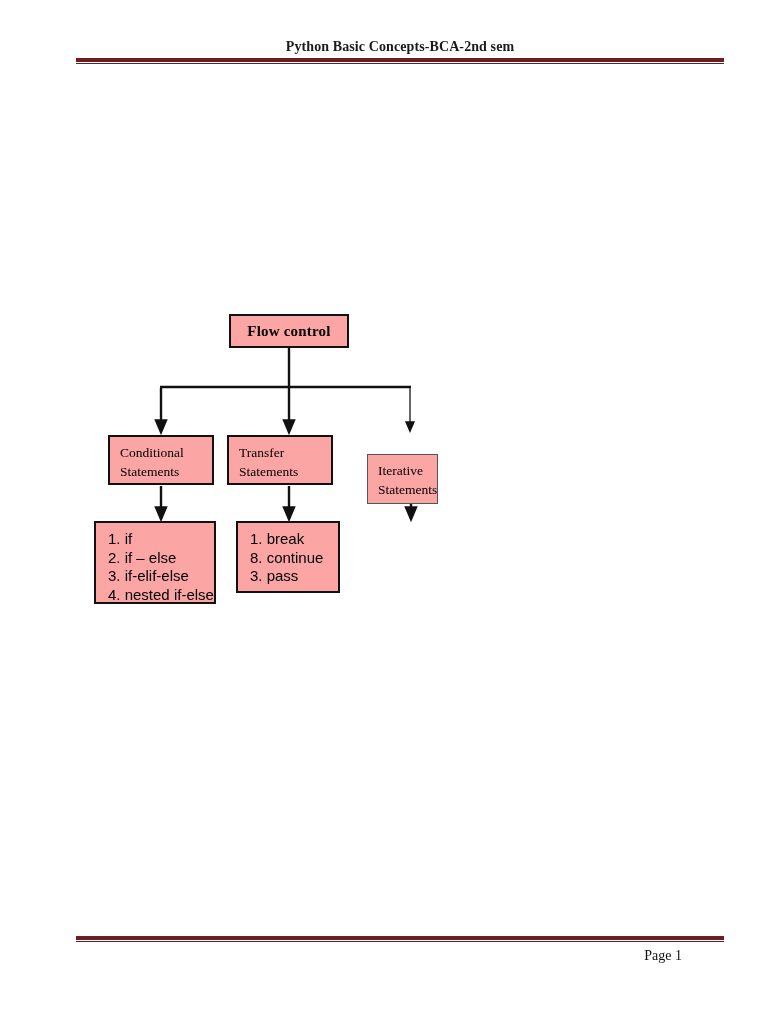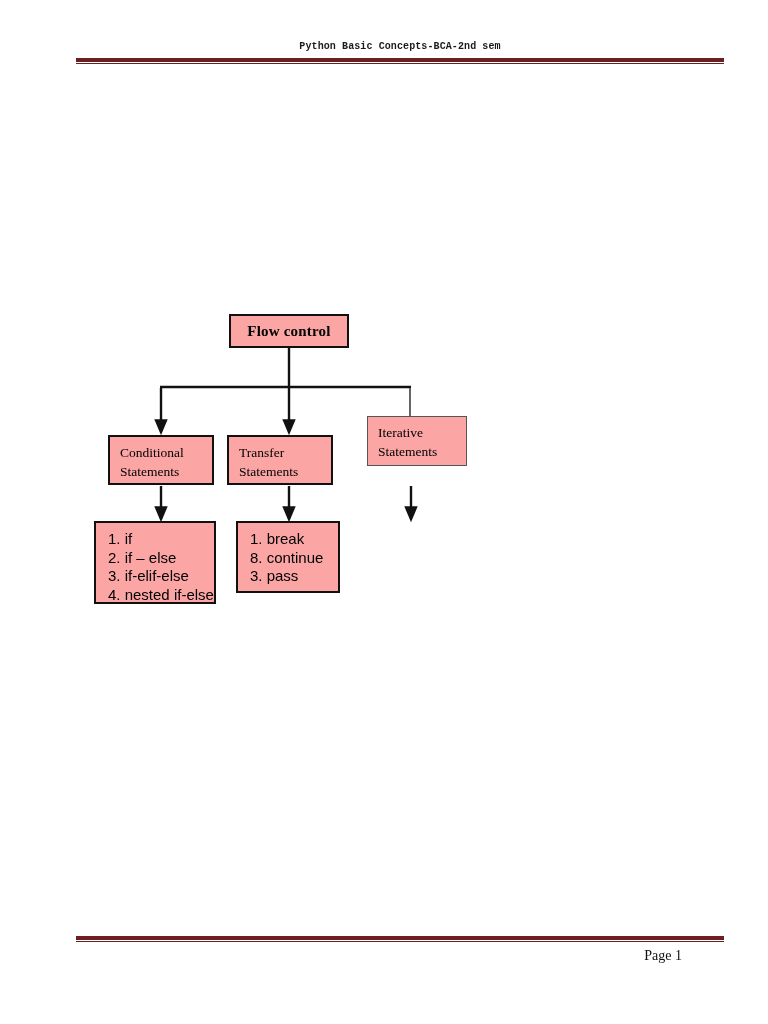--- a/index.html
+++ b/index.html
@@ -18,22 +18,22 @@
 
   
   .page-header {
     position: absolute;
     left: 76px;
     top: 40px;
     width: 648px;
     height: 28px;
   }
   .page-header .header-title {
-    font-family: Liberation Mono, monospace;
-    font-size: 10px;
+    font-family: Liberation Serif, serif;
+    font-size: 14px;
     font-weight: 700;
     letter-spacing: 0.1px;
     text-align: center;
     color: #1a1a1a;
     line-height: 14px;
   }
   .page-header .header-rule {
     position: absolute;
     left: 0;
     top: 18px;
@@ -132,21 +132,21 @@
   .node-cat {
     height: 50px;
     padding: 6px 4px 0 10px;
   }
   .node-cat .node-label {
     font-size: 13.5px;
     line-height: 18px;
   }
   .node-cat-conditional { left: 108px; top: 435px; width: 106px; }
   .node-cat-transfer    { left: 227px; top: 435px; width: 106px; }
-  .node-cat-iterative   { left: 367px; top: 416px; width: 100px;  border-color: #555; border-width: 1px; }
+  .node-cat-iterative   { left: 367px; top: 454px; width: 71px;  border-color: #555; border-width: 1px; }
 
   
   .node-leaf {
     padding: 7px 0 0 12px;
   }
   .node-leaf .leaf-item {
     font-family: Liberation Sans, sans-serif;
     font-size: 15px;
     line-height: 18.5px;
     white-space: nowrap;

